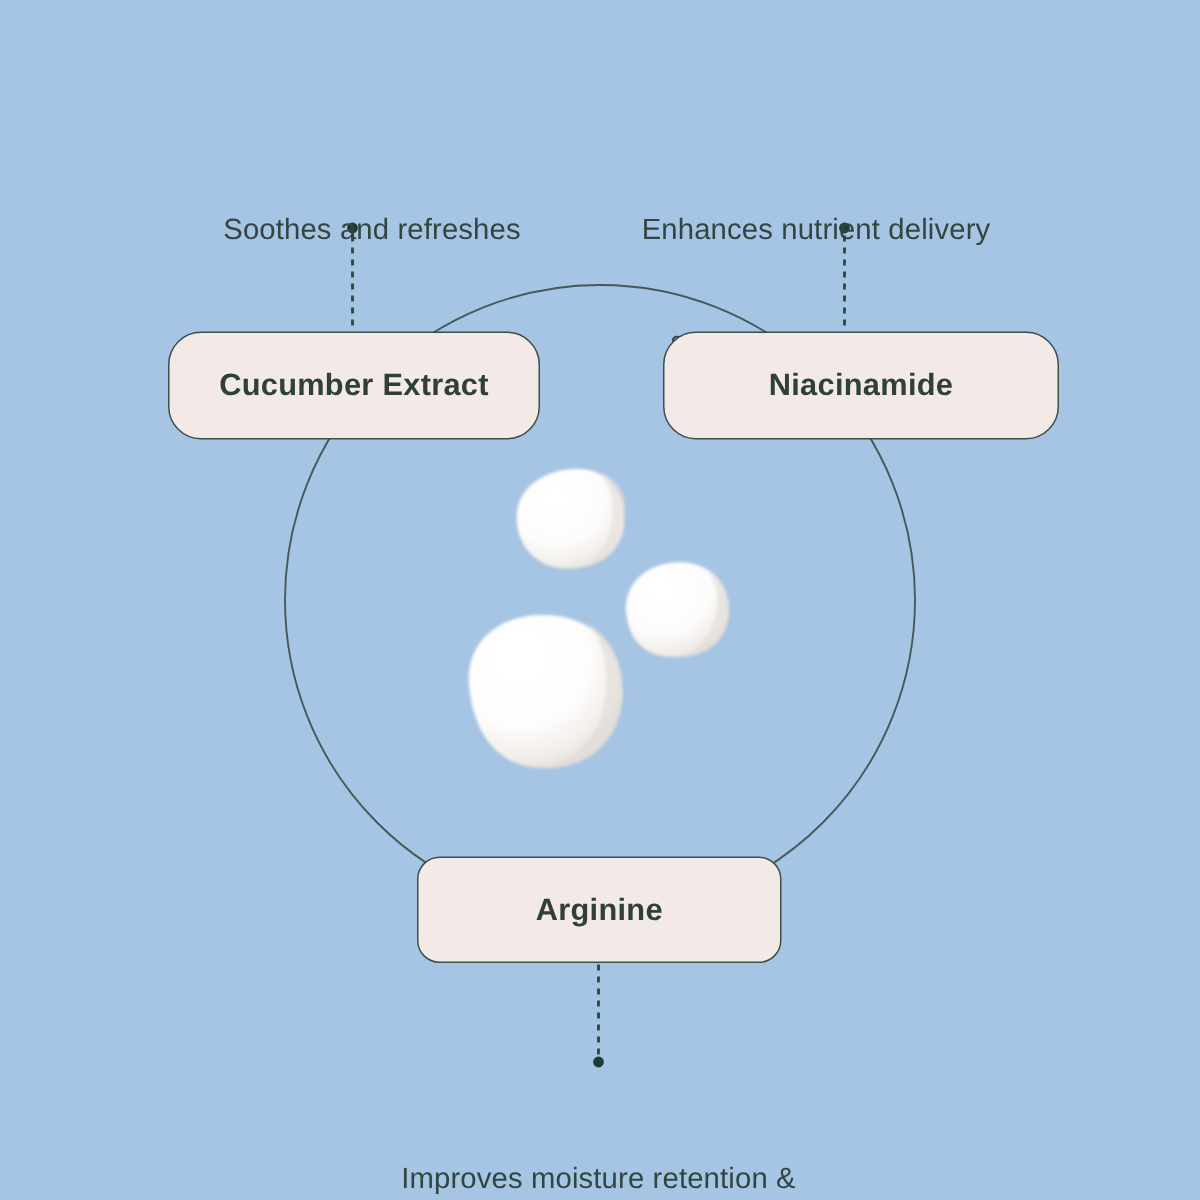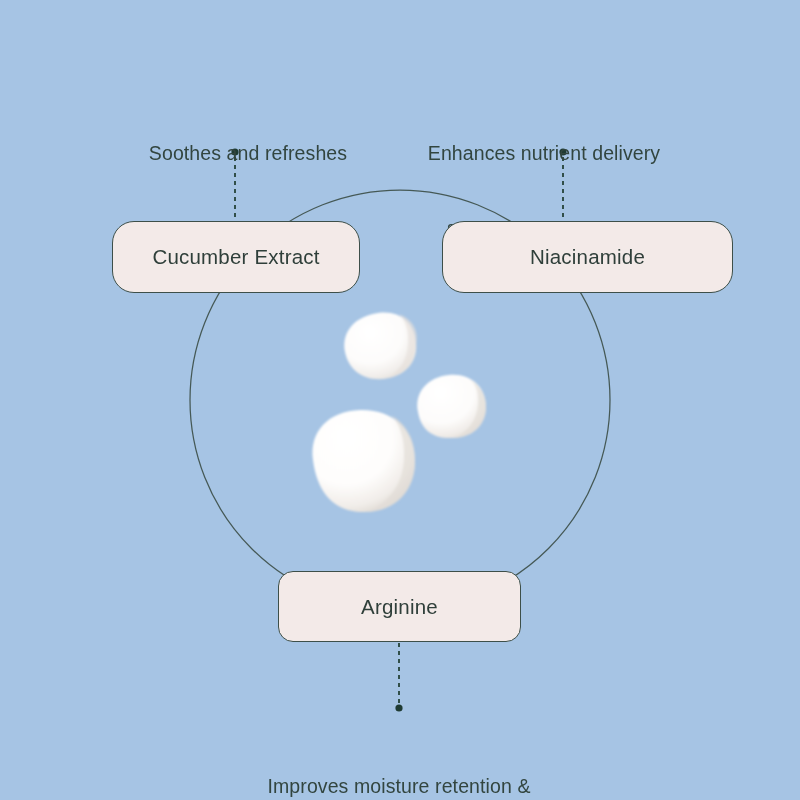--- a/index.html
+++ b/index.html
@@ -54,31 +54,32 @@
     box-sizing: border-box;
     background: #f3eae8;
     border: 1.3px solid #3d4f49;
     border-radius: 22px;
     display: flex;
     align-items: center;
     justify-content: center;
     color: #2f3f3a;
     font-size: 20.5px;
     letter-spacing: 0.2px;
+    font-weight: bold;
   }
   .pill-cucumber {
     left: 112px;
     top: 221px;
     width: 248px;
     height: 72px;
   }
   .pill-niacinamide {
     left: 442px;
     top: 221px;
-    width: 291px;
+    width: 264px;
     height: 72px;
     justify-content: center;
   }
   .pill-arginine {
     left: 278px;
     top: 571px;
     width: 243px;
     height: 71px;
     border-radius: 15px;
   }

